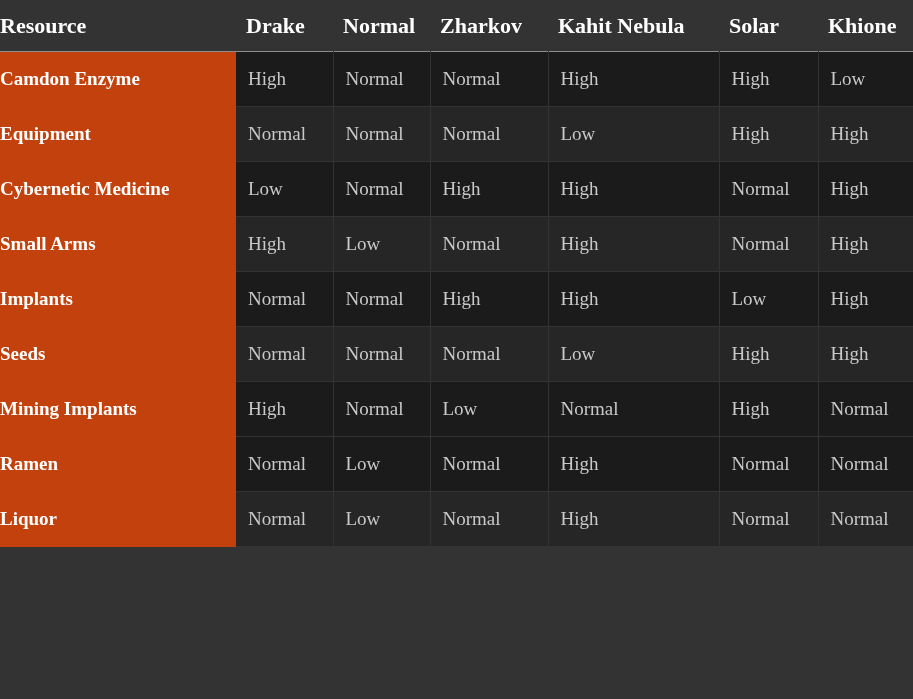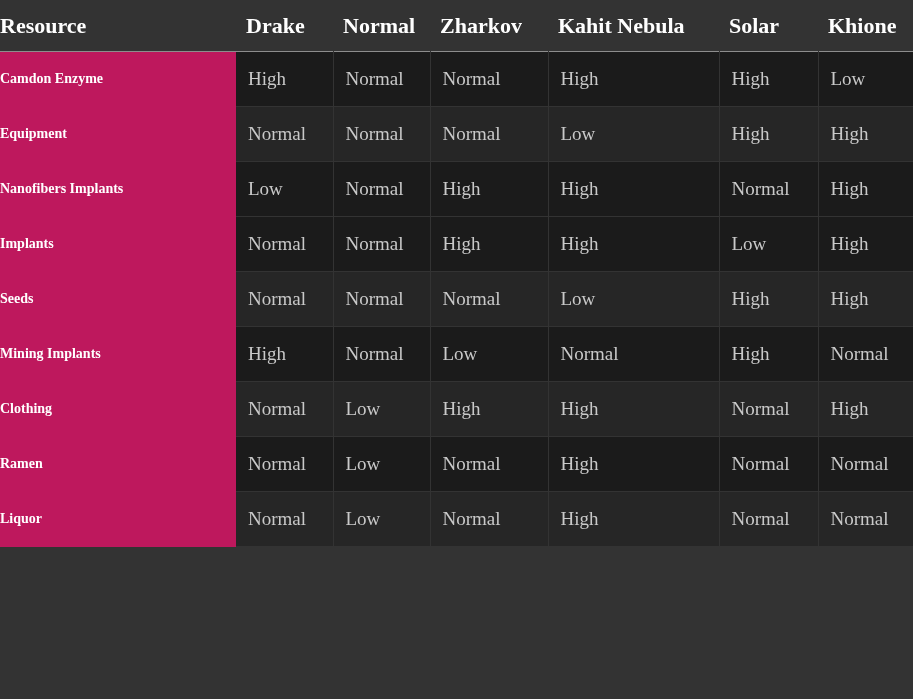--- a/index.html
+++ b/index.html
@@ -51,24 +51,24 @@
   #resource-table tbody td {
     height: 55px;
     vertical-align: middle;
     box-sizing: border-box;
     overflow: hidden;
     white-space: nowrap;
   }
 
   
   #resource-table td.res-name {
-    background: #be185d;
+    background: #c2410c;
     color: #ffffff;
     font-weight: bold;
-    font-size: 14px;
+    font-size: 19px;
     padding: 0;
     border: 0;
   }
 
   
   #resource-table td.val {
     color: #c9c9c9;
     font-weight: normal;
     font-size: 19px;
     padding-left: 12px;
@@ -125,24 +125,33 @@
       <tr class="even">
         <td class="res-name">Equipment</td>
         <td class="val">Normal</td>
         <td class="val">Normal</td>
         <td class="val">Normal</td>
         <td class="val">Low</td>
         <td class="val">High</td>
         <td class="val last">High</td>
       </tr>
       <tr class="odd">
-        <td class="res-name">Nanofibers Implants</td>
-        <td class="val">Low</td>
-        <td class="val">Normal</td>
-        <td class="val">High</td>
+        <td class="res-name">Cybernetic Medicine</td>
+        <td class="val">Low</td>
+        <td class="val">Normal</td>
+        <td class="val">High</td>
+        <td class="val">High</td>
+        <td class="val">Normal</td>
+        <td class="val last">High</td>
+      </tr>
+      <tr class="even">
+        <td class="res-name">Small Arms</td>
+        <td class="val">High</td>
+        <td class="val">Low</td>
+        <td class="val">Normal</td>
         <td class="val">High</td>
         <td class="val">Normal</td>
         <td class="val last">High</td>
       </tr>
       <tr class="odd">
         <td class="res-name">Implants</td>
         <td class="val">Normal</td>
         <td class="val">Normal</td>
         <td class="val">High</td>
         <td class="val">High</td>
@@ -159,29 +168,20 @@
         <td class="val last">High</td>
       </tr>
       <tr class="odd">
         <td class="res-name">Mining Implants</td>
         <td class="val">High</td>
         <td class="val">Normal</td>
         <td class="val">Low</td>
         <td class="val">Normal</td>
         <td class="val">High</td>
         <td class="val last">Normal</td>
-      </tr>
-      <tr class="even">
-        <td class="res-name">Clothing</td>
-        <td class="val">Normal</td>
-        <td class="val">Low</td>
-        <td class="val">High</td>
-        <td class="val">High</td>
-        <td class="val">Normal</td>
-        <td class="val last">High</td>
       </tr>
       <tr class="odd">
         <td class="res-name">Ramen</td>
         <td class="val">Normal</td>
         <td class="val">Low</td>
         <td class="val">Normal</td>
         <td class="val">High</td>
         <td class="val">Normal</td>
         <td class="val last">Normal</td>
       </tr>

